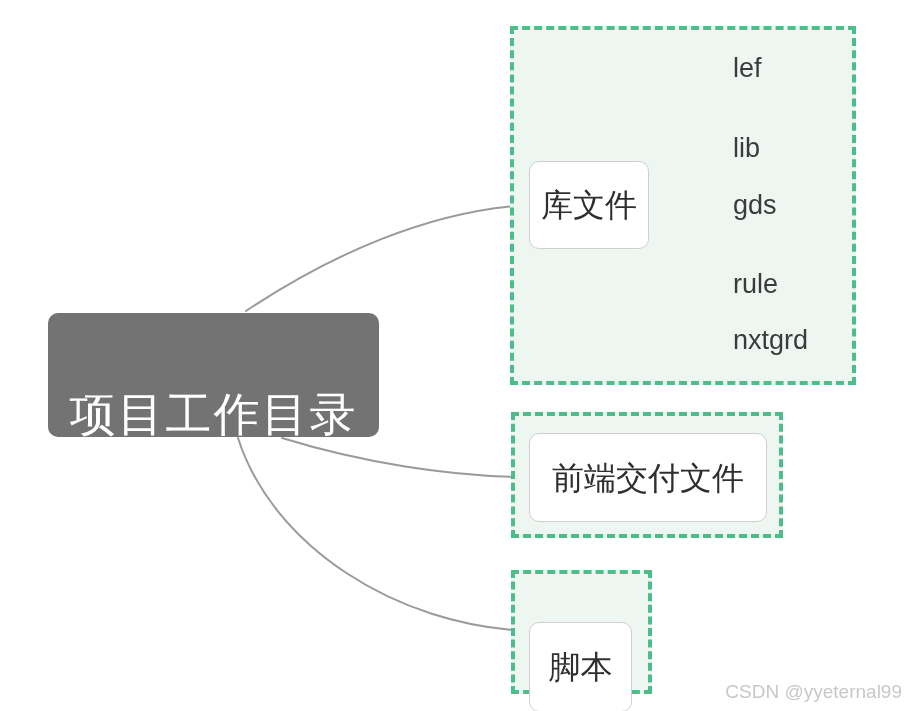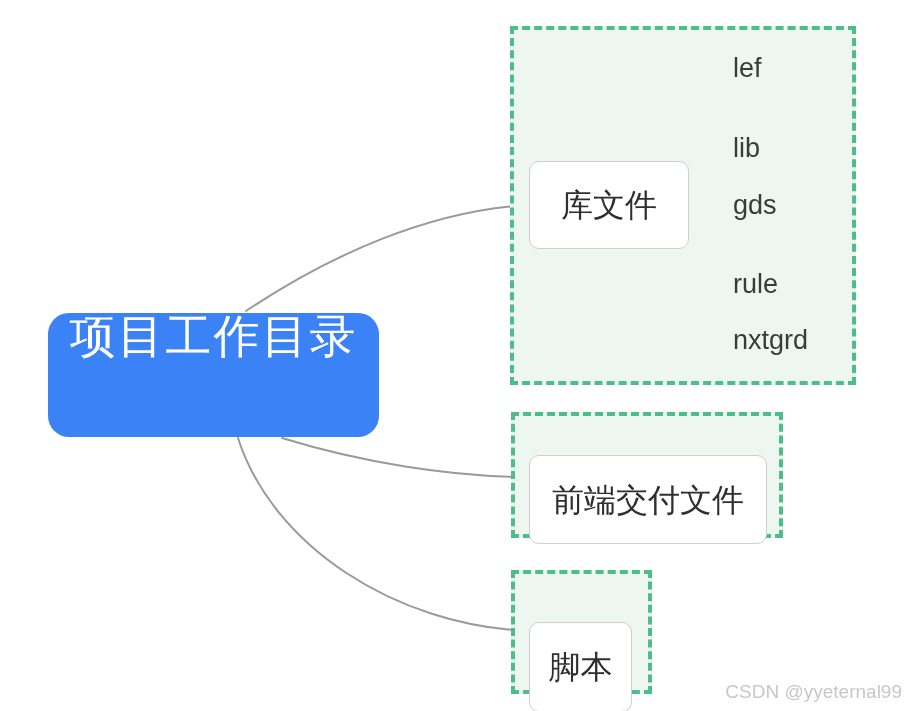--- a/index.html
+++ b/index.html
@@ -36,24 +36,24 @@
     stroke-linejoin: round;
   }
 
   
   #root-node {
     position: absolute;
     left: 48px;
     top: 313px;
     width: 331px;
     height: 124px;
-    background: #3b82f6;
-    border-radius: 21px;
+    background: #737373;
+    border-radius: 10px;
     display: flex;
-    align-items: flex-start;
+    align-items: flex-end;
     justify-content: center;
     box-sizing: border-box;
   }
   #root-node .root-label {
     color: #ffffff;
     font-size: 46px;
     line-height: 1;
     letter-spacing: 2px;
     white-space: nowrap;
   }
@@ -97,29 +97,28 @@
   }
   .topic-box .topic-label {
     color: #2f2f2f;
     font-size: 32px;
     line-height: 1;
     white-space: nowrap;
   }
   #box-lib {
     left: 529px;
     top: 161px;
-    width: 160px;
+    width: 120px;
     height: 88px;
   }
   #box-frontend {
     left: 529px;
     top: 433px;
     width: 238px;
     height: 89px;
-    margin-top: 22px;
   }
   #box-script {
     left: 529px;
     top: 586px;
     width: 103px;
     height: 90px;
     margin-top: 36px;
   }
 
   

